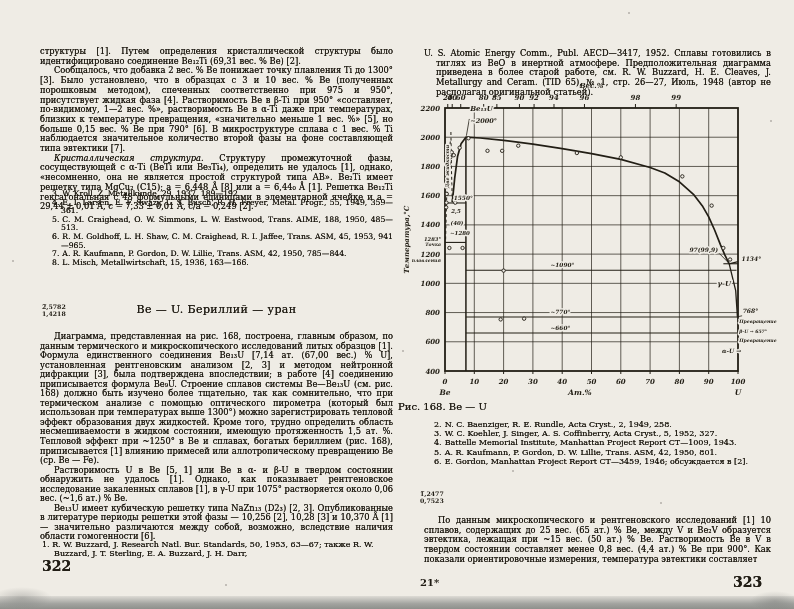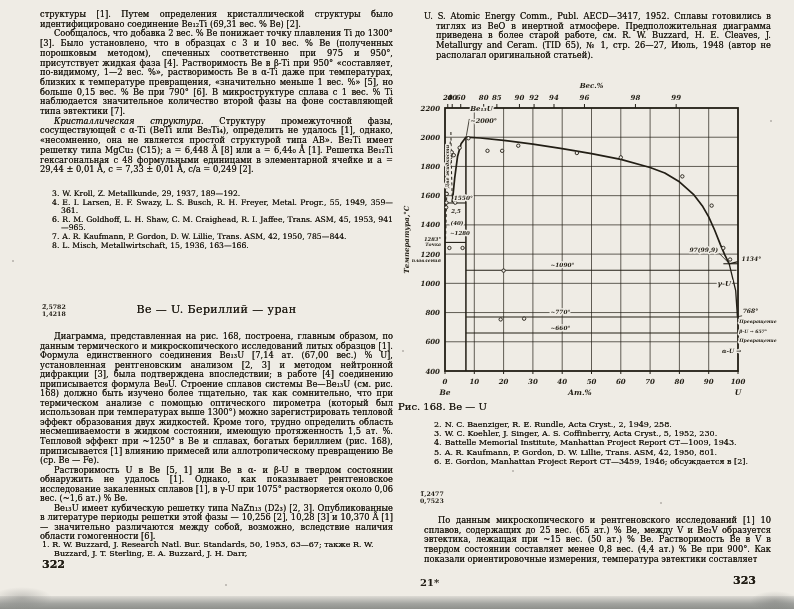--- a/index.html
+++ b/index.html
@@ -6,33 +6,33 @@
   body{
     width:794px;height:609px;position:relative;overflow:hidden;
     background:#efece5;
     font-family:"DejaVu Serif", serif;
     color:#211d15;
   }
   .block{position:absolute;}
   .page-text{font-size:8.3px;line-height:9.7px;text-align:justify;
     text-shadow:0 0 .35px currentColor;}
   .page-text p{margin:0;text-indent:14px;}
-  .page-text p.no-indent{text-indent:0;}
+  .page-text p.no-indent{text-indent:0;margin-top:37px;}
   .hang{padding-left:12px;text-indent:-12px !important;}
   .italic{font-style:italic;margin-top:39px;}
   .refs{font-size:7.7px;line-height:8.6px;text-shadow:0 0 .3px currentColor;}
   .ref{padding-left:17px;text-indent:-9px;text-align:justify;}
   .ref .refnum{margin-right:3px;}
   .heading-row{height:22px;}
   .heading{font-weight:normal;font-size:11px;letter-spacing:.4px;text-align:center;
     text-shadow:0 0 .4px currentColor;}
   .margin-nums{position:absolute;left:2px;top:0;font-size:6.2px;line-height:7px;
     font-weight:bold;}
   .caption{font-size:10px;text-shadow:0 0 .3px currentColor;}
-  .pagenum{font-size:11px;font-weight:bold;text-shadow:0 0 .3px currentColor;}
+  .pagenum{font-size:14px;font-weight:bold;text-shadow:0 0 .3px currentColor;}
   .sig-mark{font-size:10px;font-weight:bold;}
   .scan-edge{position:absolute;left:0;right:0;bottom:0;height:13px;
     background:linear-gradient(#dddbd5,#a2a39f 60%,#8e908c);}
   .smudge{position:absolute;border-radius:50%;
     background:radial-gradient(closest-side,#63656351,transparent);}
   .speck{position:absolute;width:2px;height:2px;border-radius:50%;
     background:#6a675f;opacity:.45;}
   svg{overflow:visible;}
 </style>
 </head>
@@ -40,20 +40,21 @@
 
 <div class="block page-text" style="left:40px;top:10px;width:353px;">
   <p class="no-indent">структуры [1]. Путем определения кристаллической структуры было идентифицировано соединение Be₁₂Ti (69,31 вес. % Be) [2].</p>
   <p>Сообщалось, что добавка 2 вес. % Be понижает точку плавления Ti до 1300° [3]. Было установлено, что в образцах с 3 и 10 вес. % Be (полученных порошковым методом), спеченных соответственно при 975 и 950°, присутствует жидкая фаза [4]. Растворимость Be в β-Ti при 950° «составляет, по-видимому, 1—2 вес. %», растворимость Be в α-Ti даже при температурах, близких к температуре превращения, «значительно меньше 1 вес. %» [5], но больше 0,15 вес. % Be при 790° [6]. В микроструктуре сплава с 1 вес. % Ti наблюдается значительное количество второй фазы на фоне составляющей типа эвтектики [7].</p>
   <p><span class="italic">Кристаллическая структура.</span><span> Структуру промежуточной фазы, сосуществующей с α-Ti (BeTi или Be₃Ti₄), определить не удалось [1], однако, «несомненно, она не является простой структурой типа AB». Be₂Ti имеет решетку типа MgCu₂ (C15); a = 6,448 Å [8] или a = 6,44₀ Å [1]. Решетка Be₁₂Ti гексагональная с 48 формульными единицами в элементарной ячейке и a = 29,44 ± 0,01 Å, c = 7,33 ± 0,01 Å, c/a = 0,249 [2].</span></p>
 </div>
 
 <div class="block refs" style="left:44px;top:190px;width:349px;">
   <div class="ref"><span class="refnum">3.</span><span>W. Kroll, Z. Metallkunde, 29, 1937, 189—192.</span></div>
   <div class="ref"><span class="refnum">4.</span><span>E. I. Larsen, E. F. Swazy, L. S. Busch, R. H. Freyer, Metal. Progr., 55, 1949, 359—361.</span></div>
+  <div class="ref"><span class="refnum">5.</span><span>C. M. Craighead, O. W. Simmons, L. W. Eastwood, Trans. AIME, 188, 1950, 485—513.</span></div>
   <div class="ref"><span class="refnum">6.</span><span>R. M. Goldhoff, L. H. Shaw, C. M. Craighead, R. I. Jaffee, Trans. ASM, 45, 1953, 941—965.</span></div>
   <div class="ref"><span class="refnum">7.</span><span>A. R. Kaufmann, P. Gordon, D. W. Lillie, Trans. ASM, 42, 1950, 785—844.</span></div>
   <div class="ref"><span class="refnum">8.</span><span>L. Misch, Metallwirtschaft, 15, 1936, 163—166.</span></div>
 </div>
 
 <div class="block heading-row" style="left:40px;top:303px;width:353px;">
   <div class="margin-nums">
     <div>2̅,5782</div>
     <div>1,4218</div>
   </div>
@@ -217,21 +218,21 @@
       <text x="341.172" y="254.7188888888889" font-size="4.6" text-anchor="start" fill="#221e15" font-weight="bold" font-style="italic" font-family="&quot;DejaVu Serif&quot;,serif" paint-order="stroke" stroke="#efece5" stroke-width="3" stroke-linejoin="round">β-U → 657°</text>
       <text x="341.172" y="264.07" font-size="4.6" text-anchor="start" fill="#221e15" font-weight="bold" font-style="italic" font-family="&quot;DejaVu Serif&quot;,serif" paint-order="stroke" stroke="#efece5" stroke-width="3" stroke-linejoin="round">Превращение</text>
       <text x="323.885" y="275.4666666666667" font-size="6" text-anchor="start" fill="#221e15" font-weight="bold" font-style="italic" font-family="&quot;DejaVu Serif&quot;,serif" paint-order="stroke" stroke="#efece5" stroke-width="3" stroke-linejoin="round">α-U →</text>
     </svg>
 </div>
 
 <div class="block caption" style="left:398px;top:401px;width:396px;">Рис. 168. Ве — U</div>
 
 <div class="block refs" style="left:426px;top:420px;width:349px;font-size:8px;line-height:9.2px;">
   <div class="ref"><span class="refnum">2.</span><span>N. C. Baenziger, R. E. Rundle, Acta Cryst., 2, 1949, 258.</span></div>
-  <div class="ref"><span class="refnum">3.</span><span>W. C. Koehler, J. Singer, A. S. Coffinberry, Acta Cryst., 5, 1952, 230.</span></div>
+  <div class="ref"><span class="refnum">3.</span><span>W. C. Koehler, J. Singer, A. S. Coffinberry, Acta Cryst., 5, 1952, 327.</span></div>
   <div class="ref"><span class="refnum">4.</span><span>Battelle Memorial Institute, Manhattan Project Report CT—1009, 1943.</span></div>
   <div class="ref"><span class="refnum">5.</span><span>A. R. Kaufmann, P. Gordon, D. W. Lillie, Trans. ASM, 42, 1950, 801.</span></div>
   <div class="ref"><span class="refnum">6.</span><span>E. Gordon, Manhattan Project Report CT—3459, 1946; обсуждается в [2].</span></div>
 </div>
 
 <div class="block heading-row" style="left:404px;top:490px;width:366px;">
   <div class="margin-nums" style="left:16px;">
     <div>1̅,2477</div>
     <div>0,7523</div>
   </div>

